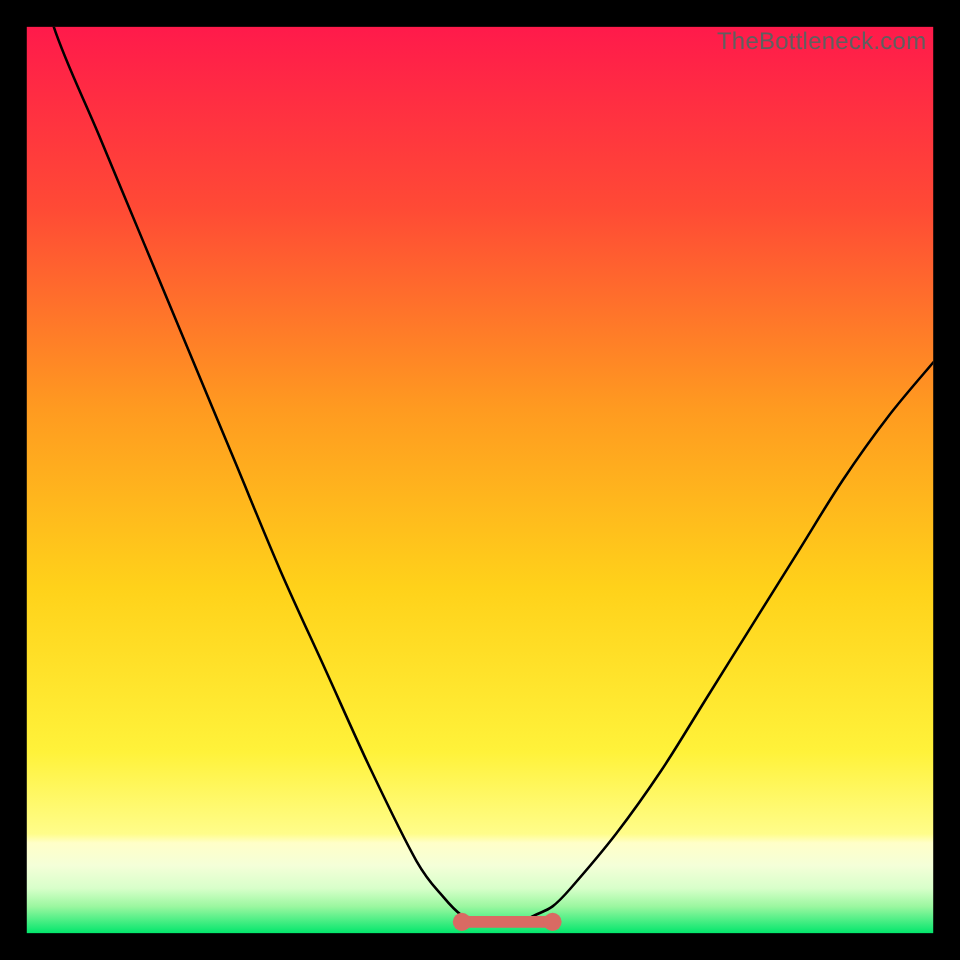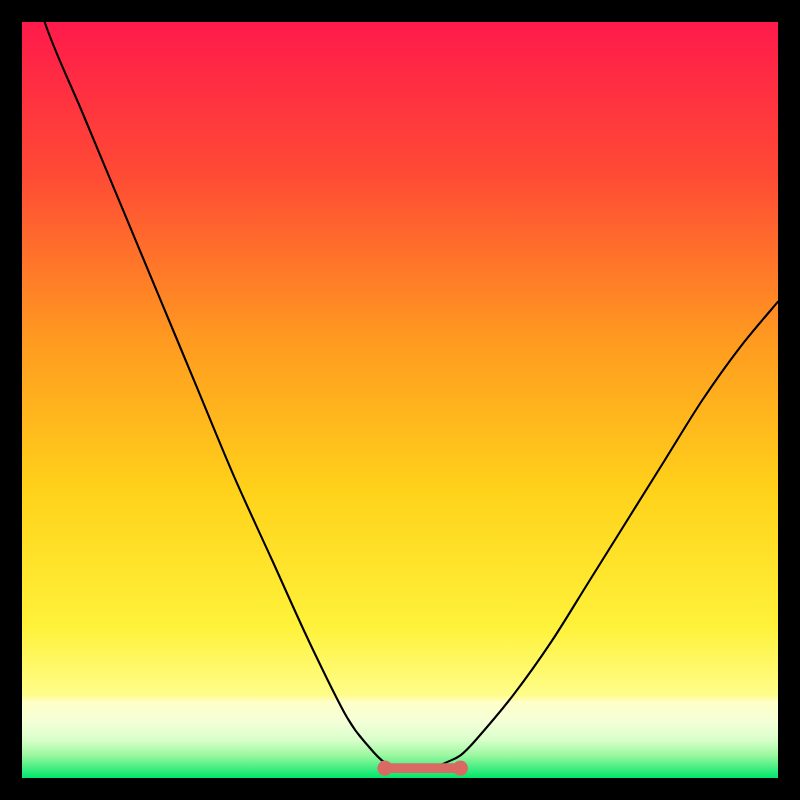--- a/index.html
+++ b/index.html
@@ -39,20 +39,21 @@
   }
   svg { display: block; }
 </style>
 </head>
 <body>
 
 <div class="frame">
 
   <div class="plot">
 
+    <div class="attribution">TheBottleneck.com</div>
 
     <svg id="chart-svg" width="756" height="756" viewBox="0 0 100 100" preserveAspectRatio="none">
       <defs>
         <linearGradient id="bg-grad" x1="0" y1="0" x2="0" y2="1">
           <stop offset="0%" stop-color="#ff1a4b"></stop>
           <stop offset="20%" stop-color="#ff4a35"></stop>
           <stop offset="42%" stop-color="#ff9a20"></stop>
           <stop offset="62%" stop-color="#ffd21a"></stop>
           <stop offset="80%" stop-color="#fff23a"></stop>
           <stop offset="89%" stop-color="#fffd8a"></stop>

